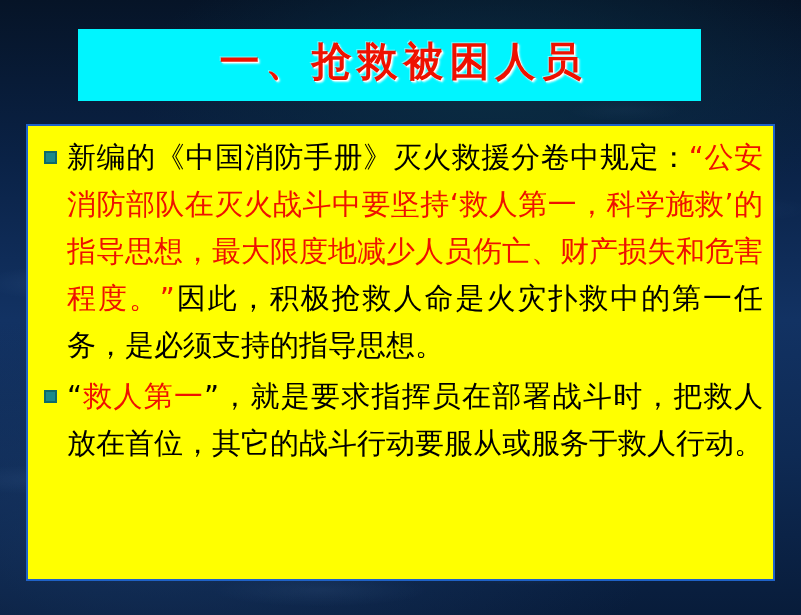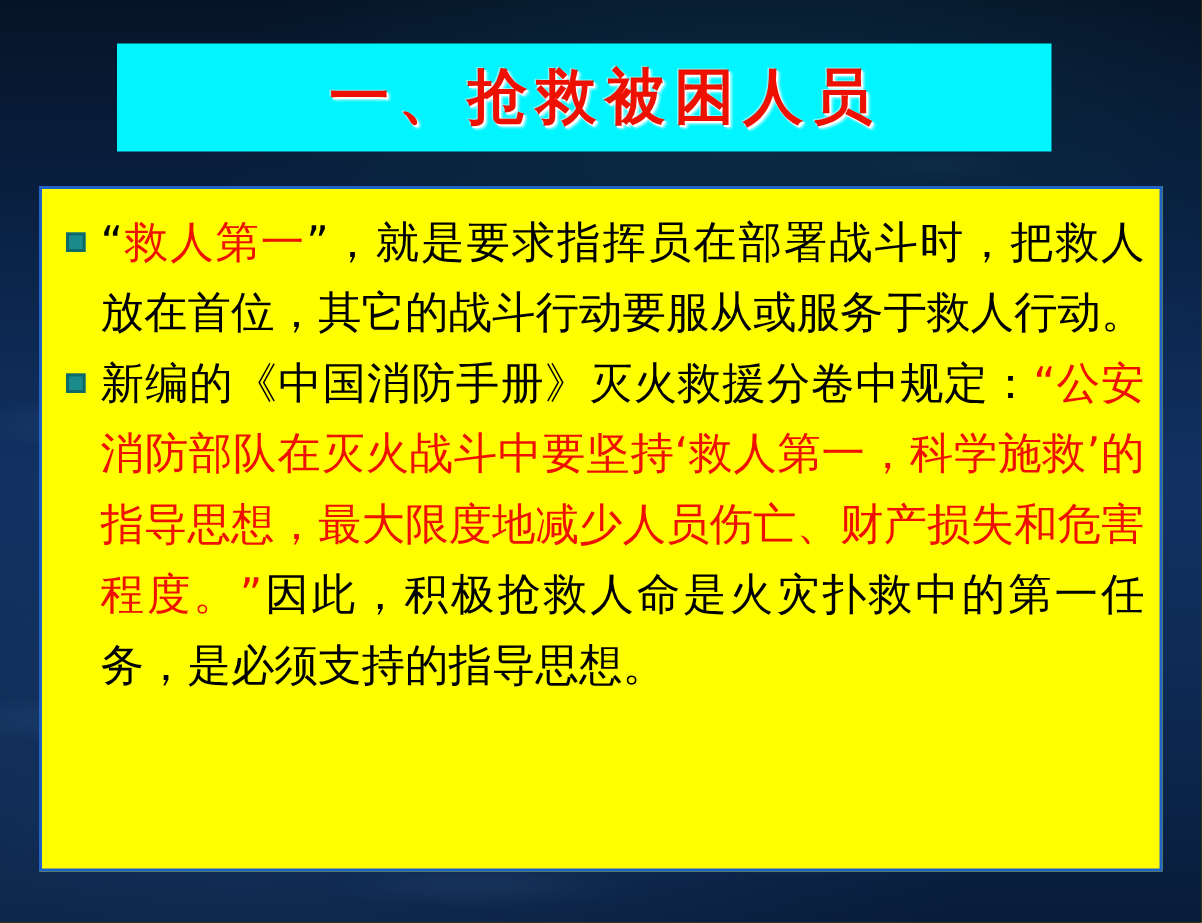--- a/index.html
+++ b/index.html
@@ -43,21 +43,21 @@
     top: 29px;
     width: 623px;
     height: 72px;
     background: #00f5ff;
     display: flex;
     align-items: center;
     justify-content: center;
     box-sizing: border-box;
   }
   #title-text {
-    font-family: Liberation Sans, sans-serif;
+    font-family: Liberation Mono, monospace;
     font-weight: bold;
     font-size: 40px;
     color: #ee1100;
     letter-spacing: 6px;
     line-height: 1;
     white-space: nowrap;
     text-shadow:
       1px 1px 0 #ffffff,
       2px 2px 2px rgba(255,255,255,0.85),
       -1px -1px 0 rgba(255,255,255,0.45);
@@ -110,25 +110,25 @@
 <div id="slide">
 
   <div id="bg-texture"></div>
 
   <div id="title-banner">
     <div id="title-text">一、抢救被困人员</div>
   </div>
 
   <div id="content-box">
 
+    <div class="bullet-block" id="para-1">
+      <span class="bullet-marker"></span>
+      <div class="bullet-body"><span>新编的《中国消防手册》灭火救援分卷中规定：</span><span class="red">“公安消防部队在灭火战斗中要坚持‘救人第一，科学施救’的指导思想，最大限度地减少人员伤亡、财产损失和危害程度。”</span><span>因此，积极抢救人命是火灾扑救中的第一任务，是必须支持的指导思想。</span></div>
+    </div>
+
     <div class="bullet-block" id="para-2">
       <span class="bullet-marker"></span>
       <div class="bullet-body"><span>“</span><span class="red">救人第一</span><span>”，就是要求指挥员在部署战斗时，把救人放在首位，其它的战斗行动要服从或服务于救人行动。</span></div>
-    </div>
-
-    <div class="bullet-block" id="para-1">
-      <span class="bullet-marker"></span>
-      <div class="bullet-body"><span>新编的《中国消防手册》灭火救援分卷中规定：</span><span class="red">“公安消防部队在灭火战斗中要坚持‘救人第一，科学施救’的指导思想，最大限度地减少人员伤亡、财产损失和危害程度。”</span><span>因此，积极抢救人命是火灾扑救中的第一任务，是必须支持的指导思想。</span></div>
     </div>
 
   </div>
 
 </div>
 
 </body></html>

